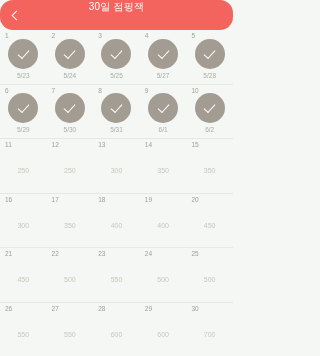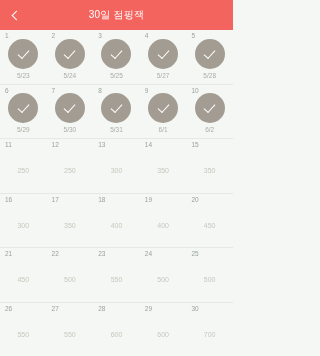--- a/index.html
+++ b/index.html
@@ -8,23 +8,24 @@
     background:#F4F7F3;
     font-family:"Liberation Sans", sans-serif;
     overflow:hidden;
   }
   .app { width:233px; height:356px; position:relative; background:#F4F7F3; }
 
   
   .header {
     height:30px; width:100%;
     background:#F4645F;
-    display:flex; align-items:center;
+    display:flex; 
     position:relative;
     flex:0 0 auto;
+    border-radius:13px;
   }
   .back-btn {
     width:30px; height:30px;
     display:flex; align-items:center; justify-content:center;
     cursor:pointer;
   }
   .chev {
     width:7px; height:7px;
     border-left:1.6px solid #fff;
     border-bottom:1.6px solid #fff;

